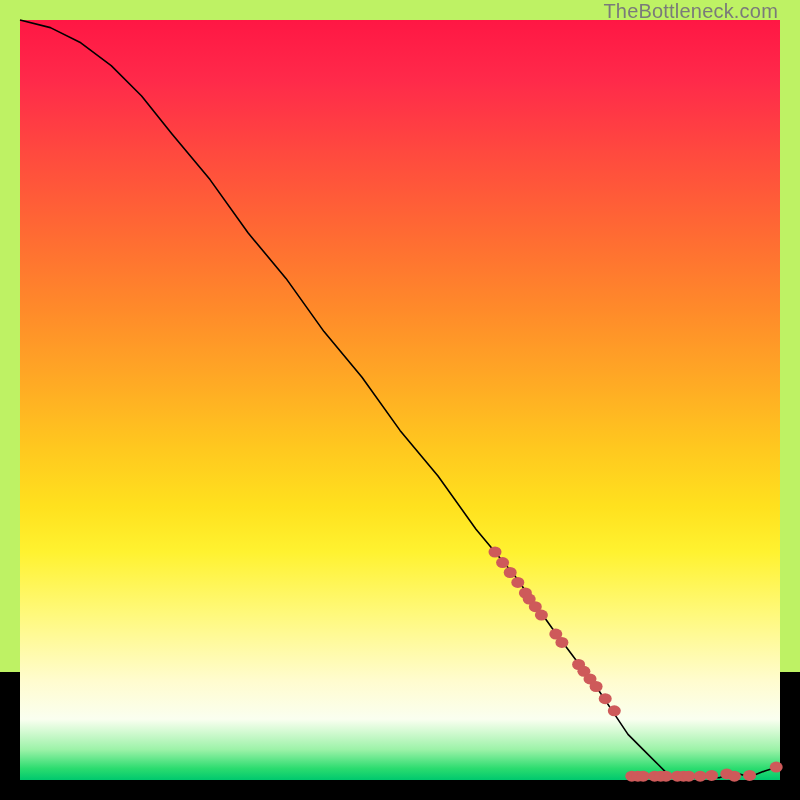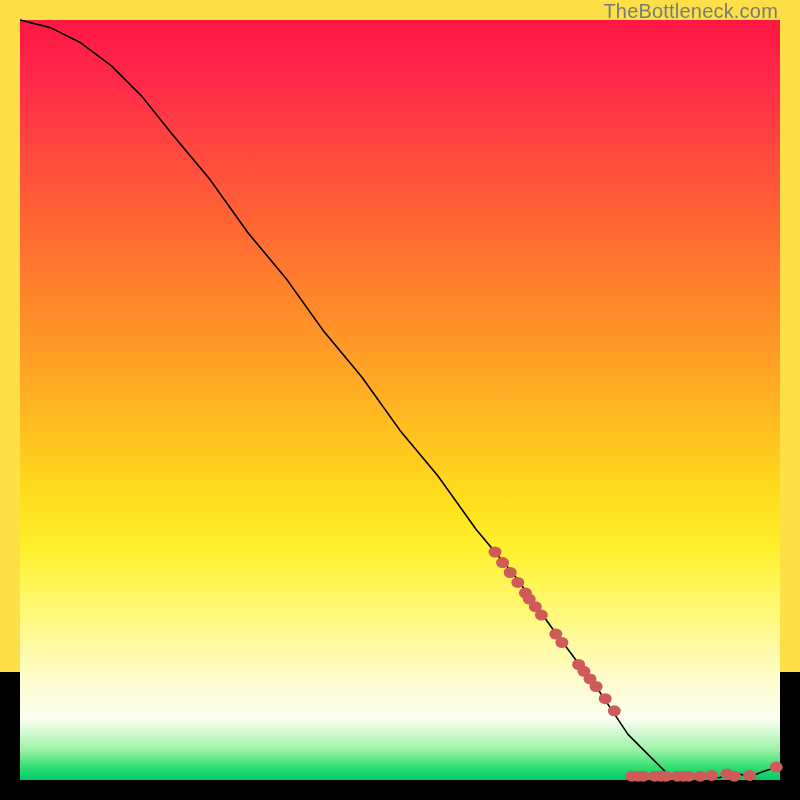--- a/index.html
+++ b/index.html
@@ -8,21 +8,21 @@
     width: 800px;
     height: 800px;
     overflow: hidden;
     background: #000;
     font-family: Arial, Helvetica, sans-serif;
   }
   .chart-wrap {
     position: relative;
     width: 800px;
     height: 672px;
-    background: #fde047;
+    background: #bef264;
   }
   .plot-area {
     position: absolute;
     left: 20px;
     top: 20px;
     width: 760px;
     height: 760px;
     
     background: linear-gradient(
       to bottom,

